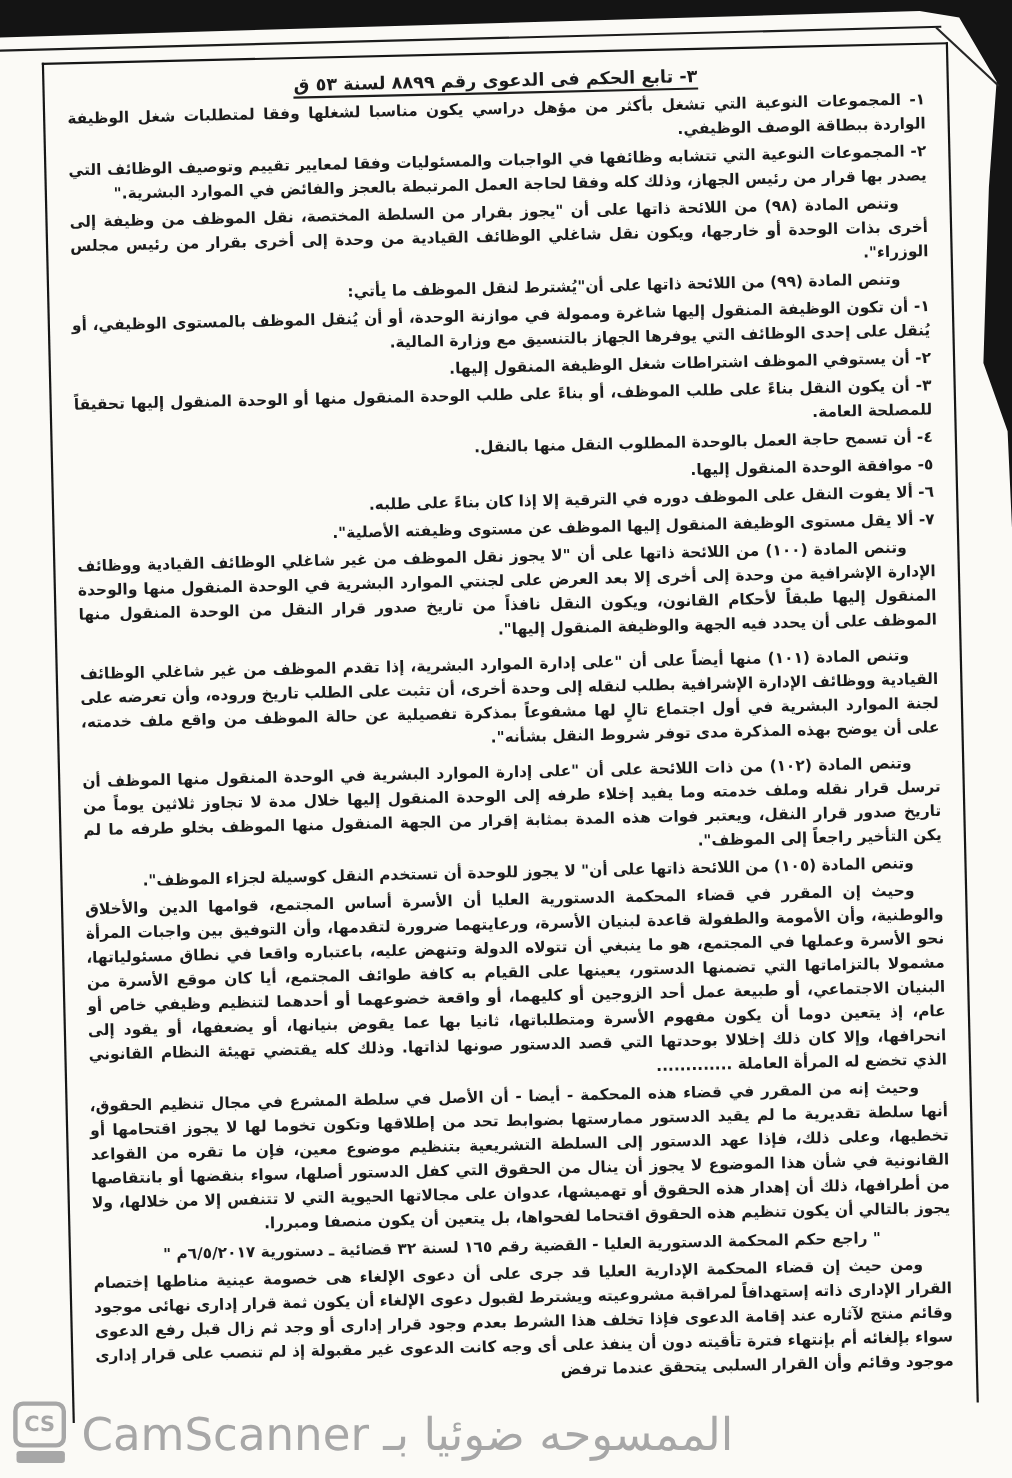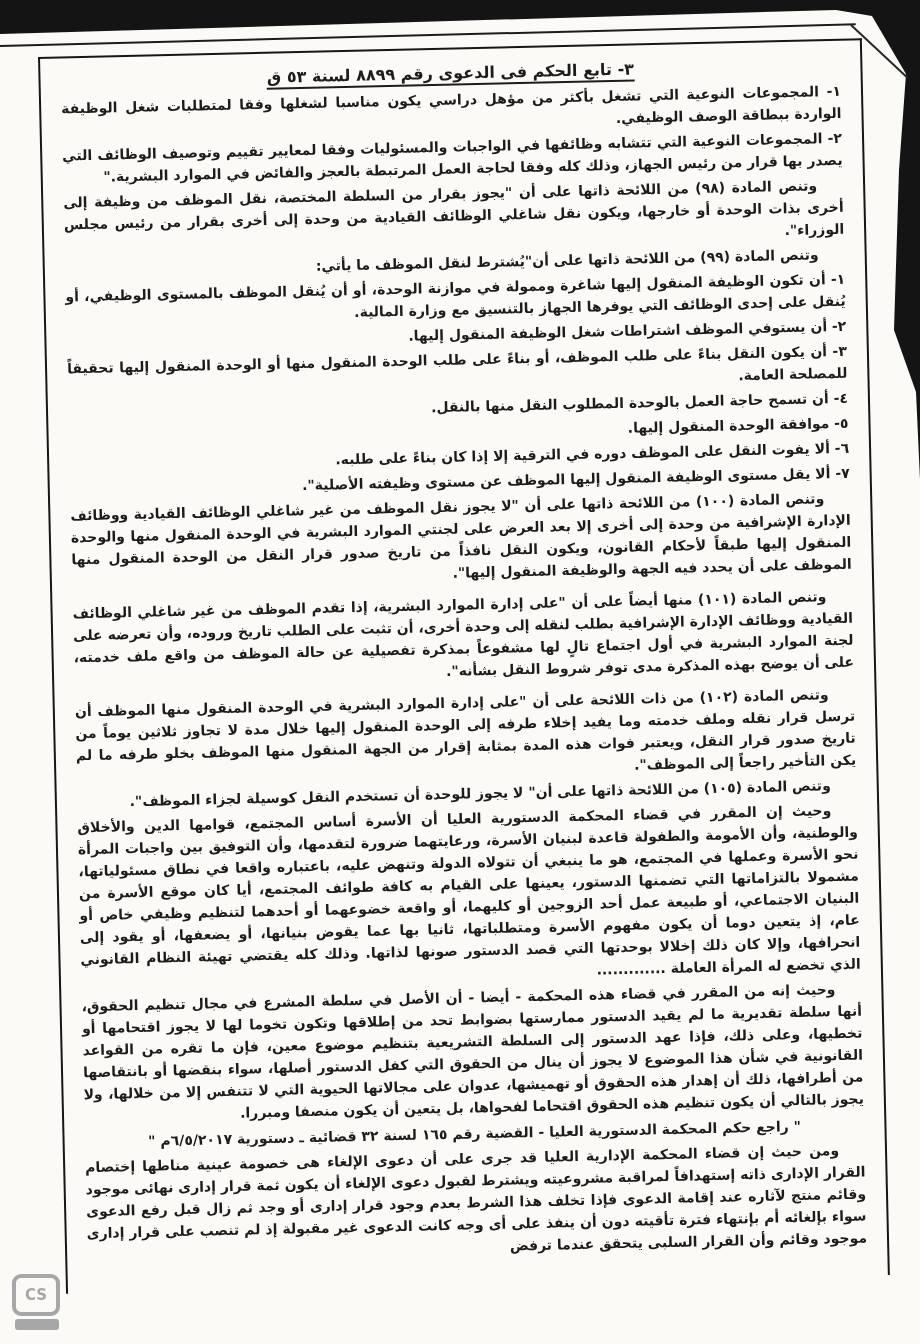--- a/index.html
+++ b/index.html
@@ -25,21 +25,21 @@
         text-align:justify;text-justify:inter-word;}
   .para.indent{text-indent:26px;}
   .para.gap{margin-top:10px;}
   .para.ref{text-align:center;text-indent:0;margin-top:4px;}
   
   #watermark{position:absolute;left:74px;bottom:16px;direction:rtl;
              color:#a7a7a7;font-size:41px;font-weight:400;letter-spacing:0;white-space:nowrap;}
   #cs-icon{position:absolute;left:12px;bottom:8px;width:50px;height:62px;color:#a7a7a7;}
   #cs-box{box-sizing:border-box;width:48px;height:42px;border:4px solid #a7a7a7;border-radius:9px;
           display:flex;align-items:center;justify-content:center;
-          font-size:15px;font-weight:bold;font-family:"DejaVu Sans",sans-serif;}
+          font-size:19px;font-weight:bold;font-family:"DejaVu Sans",sans-serif;}
   #cs-bar{width:44px;height:11px;background:#a7a7a7;border-radius:3px;margin:3px auto 0 auto;}
 </style>
 </head>
 <body>
 
 <div id="stage">
 
   <div id="paper"></div>
 
   <div class="sheet-line"></div>
@@ -67,14 +67,15 @@
         <p class="para indent">وحيث إنه من المقرر في قضاء هذه المحكمة - أيضا - أن الأصل في سلطة المشرع في مجال تنظيم الحقوق، أنها سلطة تقديرية ما لم يقيد الدستور ممارستها بضوابط تحد من إطلاقها وتكون تخوما لها لا يجوز اقتحامها أو تخطيها، وعلى ذلك، فإذا عهد الدستور إلى السلطة التشريعية بتنظيم موضوع معين، فإن ما تقره من القواعد القانونية في شأن هذا الموضوع لا يجوز أن ينال من الحقوق التي كفل الدستور أصلها، سواء بنقضها أو بانتقاصها من أطرافها، ذلك أن إهدار هذه الحقوق أو تهميشها، عدوان على مجالاتها الحيوية التي لا تتنفس إلا من خلالها، ولا يجوز بالتالي أن يكون تنظيم هذه الحقوق اقتحاما لفحواها، بل يتعين أن يكون منصفا ومبررا.</p>
         <p class="para ref">" راجع حكم المحكمة الدستورية العليا - القضية رقم ١٦٥ لسنة ٣٢ قضائية ـ دستورية ٦/٥/٢٠١٧م "</p>
         <p class="para indent">ومن حيث إن قضاء المحكمة الإدارية العليا قد جرى على أن دعوى الإلغاء هى خصومة عينية مناطها إختصام القرار الإدارى ذاته إستهدافاً لمراقبة مشروعيته ويشترط لقبول دعوى الإلغاء أن يكون ثمة قرار إدارى نهائى موجود وقائم منتج لآثاره عند إقامة الدعوى فإذا تخلف هذا الشرط بعدم وجود قرار إدارى أو وجد ثم زال قبل رفع الدعوى سواء بإلغائه أم بإنتهاء فترة تأقيته دون أن ينفذ على أى وجه كانت الدعوى غير مقبولة إذ لم تنصب على قرار إدارى موجود وقائم وأن القرار السلبى يتحقق عندما ترفض</p>
       </div>
   </div>
 
   <div id="cs-icon">
     <div id="cs-box">CS</div>
     <div id="cs-bar"></div>
   </div>
+  <div id="watermark">الممسوحه ضوئيا بـ CamScanner</div>
 
 </div>
 
 </body></html>

